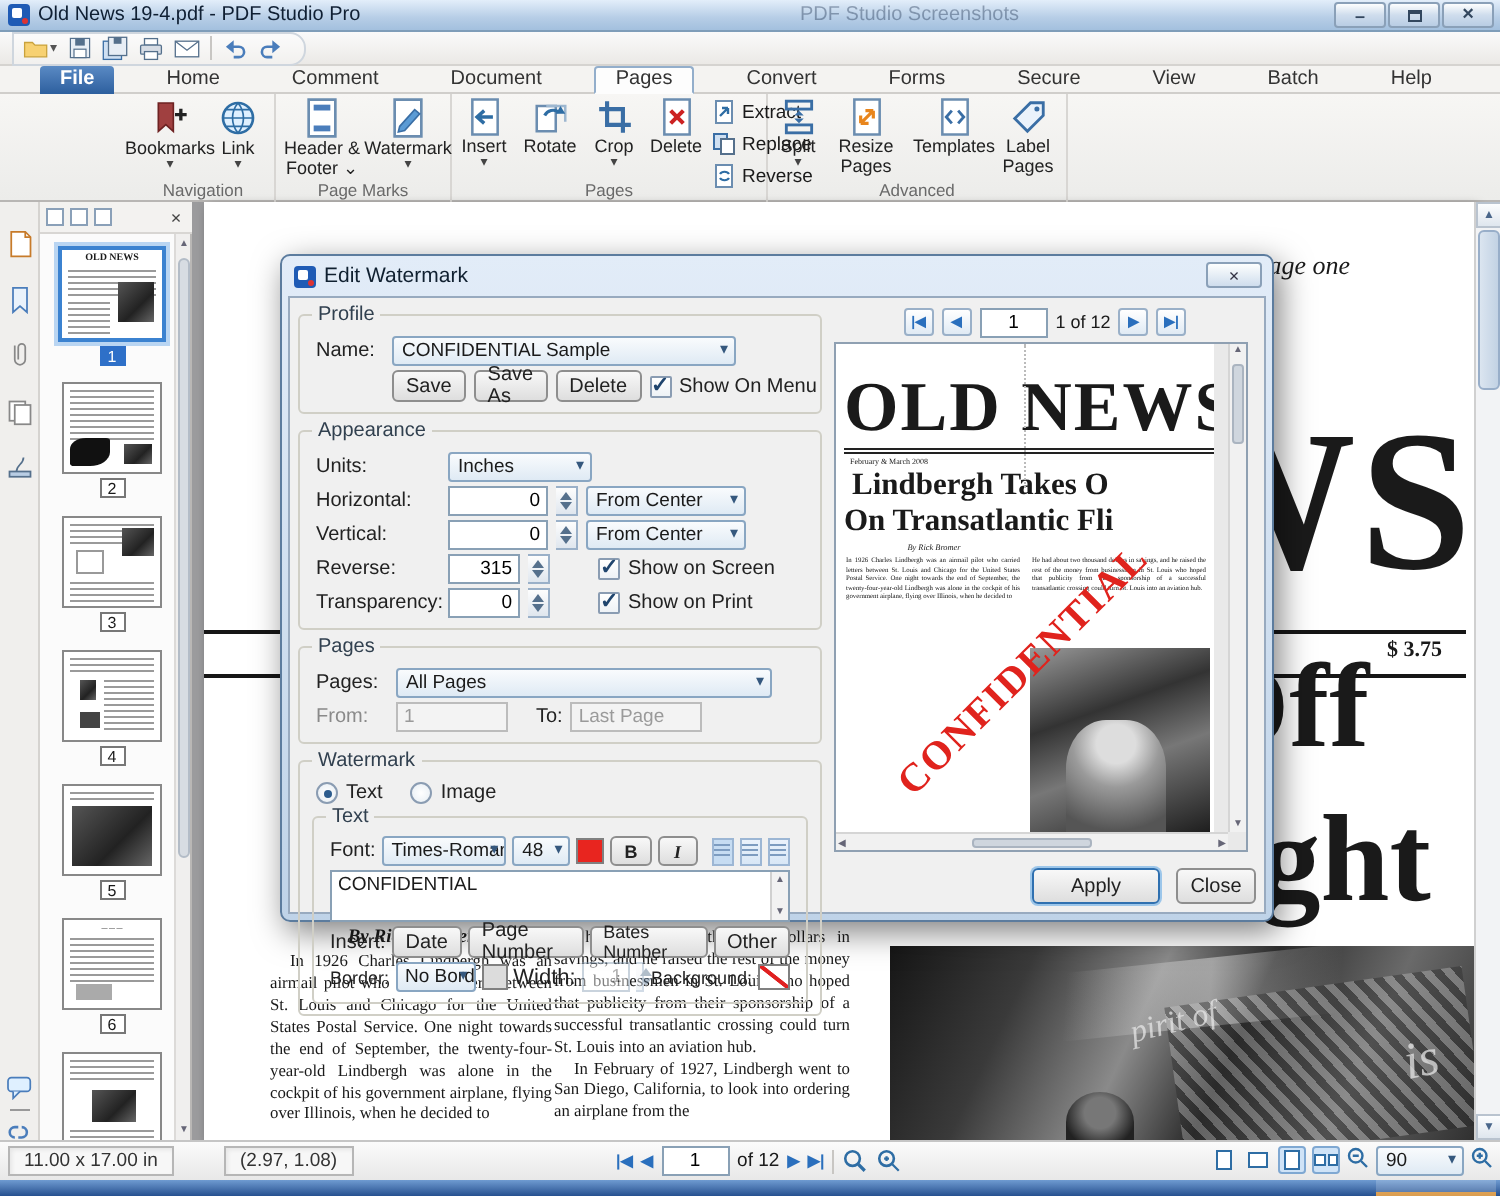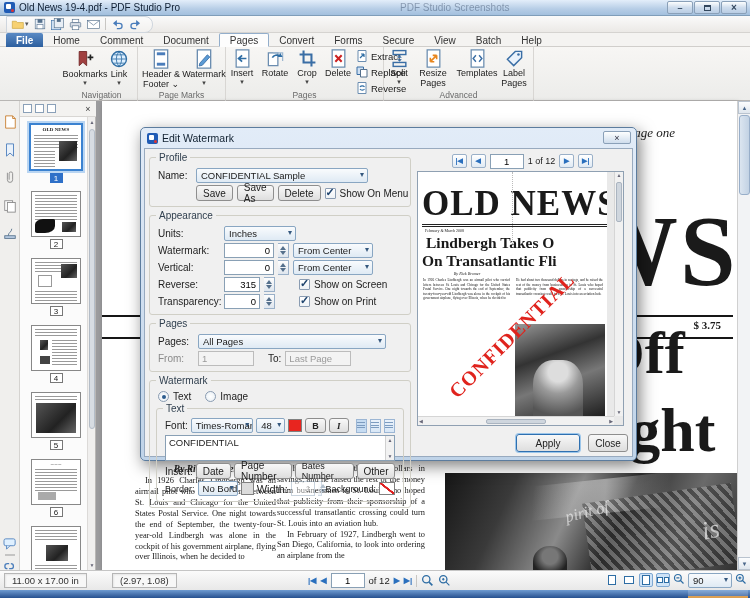--- a/index.html
+++ b/index.html
@@ -18,21 +18,21 @@
 .glyph-min::after{content:"–";font-weight:bold}
 .glyph-restore{width:7px;height:6px;border:1px solid #33475e;border-top-width:2px;display:block}
 .glyph-close::after{content:"×";font-weight:bold;font-size:10px}
 
 #qat{left:0;top:16px;width:750px;height:17px;background:linear-gradient(#fafafa,#ebe9e6);border-bottom:1px solid #d5d3d0;display:flex;align-items:center;padding:0 6px;gap:5px}
 #qatwrap{display:flex;align-items:center;gap:5px;border:1px solid #cfd6de;border-radius:0 8px 8px 0;padding:1px 10px 1px 4px;background:rgba(255,255,255,.35)}
 .qbtn{display:flex;align-items:center;gap:1px}
 .vsep{width:1px;height:12px;background:#c8c6c3}
 .caret-s{font-size:7px;color:#555}
 
-#tabrow{left:0;top:33px;width:750px;height:14px;background:#f4f3f1;border-bottom:1px solid #d0cecb;display:flex;align-items:flex-start;padding-left:6px;gap:0}
+#tabrow{left:0;top:33px;width:750px;height:14px;background:#f4f3f1;border-bottom:1px solid #d0cecb;display:flex;align-items:center;padding-left:20px;gap:16px}
 .rtab{font-size:10px;color:#333;padding:1px 10px 1px;height:14px;display:flex;align-items:center}
 .t-file{background:linear-gradient(#5a8ac4,#2d5f9e);color:#fff;border-radius:2px 2px 0 0;font-weight:bold}
 .t-active{background:#fdfdfd;border:1px solid #93aecb;border-bottom-color:#fdfdfd;border-radius:2px 2px 0 0}
 
 #ribbon{left:0;top:47px;width:750px;height:54px;background:linear-gradient(#f7f6f4,#ececea);border-bottom:1px solid #b8b6b4}
 .rgroup{position:absolute;top:0;height:54px;border-right:1px solid #d8d6d3}
 .glabel{position:absolute;bottom:0;left:0;right:0;text-align:center;font-size:8.5px;color:#6a6a6a;padding-bottom:1px}
 .rbtn{position:absolute;top:2px;display:flex;flex-direction:column;align-items:center;font-size:9px;line-height:1.1;text-align:center;color:#222;cursor:default}
 .rbtn svg{margin-bottom:1px}
 .caret{font-size:7px;color:#444;line-height:.8}
@@ -548,21 +548,21 @@
         </div>
       </div>
 
       <div class="grp">
         <span class="grp-lg">Appearance</span>
         <div class="row">
           <span class="lbl" style="width:62px">Units:</span>
           <div class="combo" style="width:72px"><span>Inches</span></div>
         </div>
         <div class="row">
-          <span class="lbl" style="width:62px">Watermark:</span>
+          <span class="lbl" style="width:62px">Horizontal:</span>
           <input class="tin" style="width: 50px;" value="0">
           <div class="spin"></div>
           <div class="combo" style="width:80px"><span>From Center</span></div>
         </div>
         <div class="row">
           <span class="lbl" style="width:62px">Vertical:</span>
           <input class="tin" style="width: 50px;" value="0">
           <div class="spin"></div>
           <div class="combo" style="width:80px"><span>From Center</span></div>
         </div>

